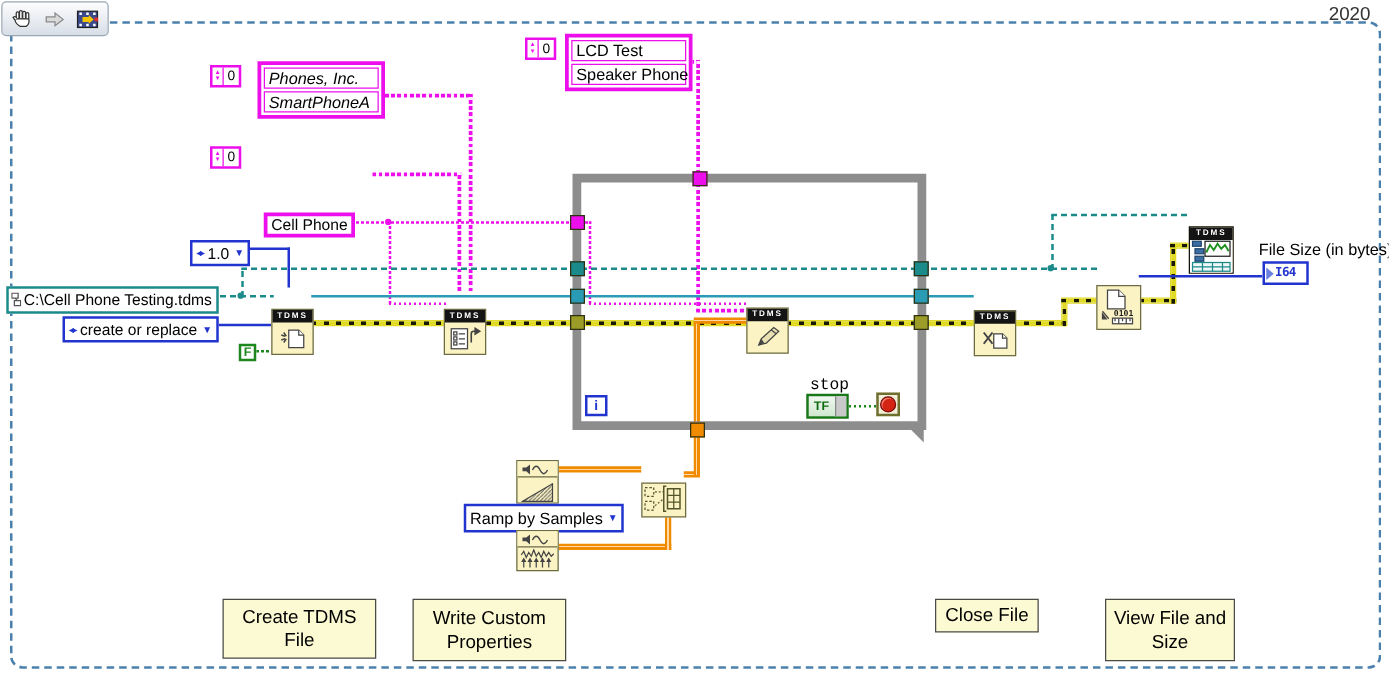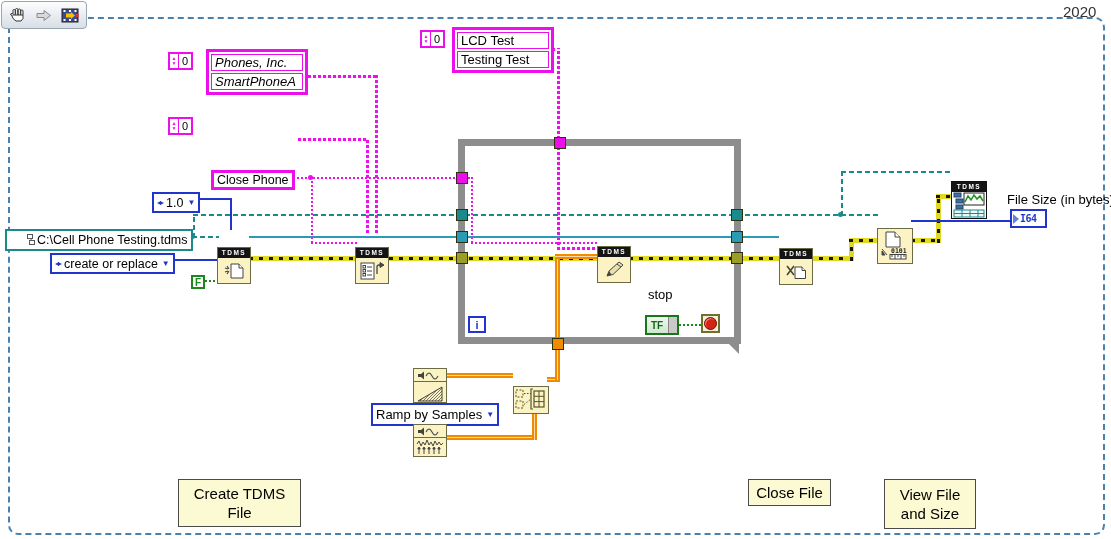--- a/index.html
+++ b/index.html
@@ -46,21 +46,21 @@
   .idxbox{position:absolute;background:#fff;border:2px solid #EC0FEC;z-index:5;display:flex;
       align-items:stretch;font-size:11px;}
   .idxbox .arr{width:8px;border-right:1px solid #EC0FEC;display:flex;flex-direction:column;
       align-items:center;justify-content:center;color:#EC0FEC;font-size:5px;line-height:5px;}
   .idxbox .val{padding:0 3px;line-height:14px;}
   .ring{position:absolute;background:#fff;border:2px solid #2135CE;z-index:5;display:flex;
       align-items:center;font-size:12.5px;white-space:nowrap;padding:0 3px;gap:3px;}
   .ring .lr{color:#2135CE;font-size:8px;letter-spacing:-1px;}
   .ring .dn{color:#2135CE;font-size:8px;margin-left:1px;}
   .pathconst{position:absolute;background:#fff;border:2px solid #1B8A8A;z-index:5;display:flex;
-      align-items:center;font-size:12.5px;white-space:nowrap;padding:0 3px 0 20px;gap:2px;}
+      align-items:center;font-size:12.5px;white-space:nowrap;padding:0 3px 0 2px;gap:2px;}
   .boolconst{position:absolute;background:#fff;border:2px solid #1C871C;color:#1C871C;z-index:5;
       font-size:10px;font-weight:bold;width:14px;height:14px;box-sizing:border-box;
       display:flex;align-items:center;justify-content:center;}
   
   .comment{position:absolute;background:#FCFAD2;border:1px solid #4A4A4A;z-index:5;
       font-size:15px;line-height:19px;text-align:center;display:flex;align-items:center;
       justify-content:center;padding:2px 5px;box-sizing:border-box;}
   .toolbar{position:absolute;left:1px;top:1px;width:78px;height:26px;z-index:6;
       background:linear-gradient(180deg,#FDFDFE,#D7DEE6);border:1px solid #98A6B4;
       border-radius:4px;display:flex;align-items:center;justify-content:space-around;padding:0 3px;}
@@ -184,21 +184,21 @@
   <div class="tun" style="left:456px;top:172px;background:#EC0FEC;"></div>
   <div class="tun" style="left:456px;top:209px;background:#1B8A8A;"></div>
   <div class="tun" style="left:456px;top:231px;background:#2A9BB5;"></div>
   <div class="tun" style="left:456px;top:252px;background:#9C9C28;"></div>
   <div class="tun" style="left:731px;top:209px;background:#1B8A8A;"></div>
   <div class="tun" style="left:731px;top:231px;background:#2A9BB5;"></div>
   <div class="tun" style="left:731px;top:252px;background:#9C9C28;"></div>
   <div class="tun" style="left:552px;top:338px;background:#F08B00;"></div>
 
   <div class="iterm">i</div>
-  <div class="lbl" style="left:648px;top:287px;">stop</div>
+  <div class="lbl" style="left:648px;top:300px;font-family:Liberation Mono, monospace;">stop</div>
   <div class="tfterm">
     <span class="tf">TF</span>
     <span class="latch"></span>
   </div>
   <div class="condterm">
     <span class="stopdot"></span>
   </div>
 
   <div class="idxbox" style="left:168px;top:52px;">
     <span class="arr">▲<br>▼</span>
@@ -211,23 +211,23 @@
   <div class="idxbox" style="left:168px;top:117px;">
     <span class="arr">▲<br>▼</span>
     <span class="val">0</span>
   </div>
   <div class="idxbox" style="left:420px;top:30px;">
     <span class="arr">▲<br>▼</span>
     <span class="val">0</span>
   </div>
   <div class="strarray" style="left:452px;top:27px;width:92px;">
     <div class="cell">LCD Test</div>
-    <div class="cell">Testing Test</div>
-  </div>
-  <div class="strconst" style="left:211px;top:170px;">Close Phone</div>
+    <div class="cell">Speaker Phone</div>
+  </div>
+  <div class="strconst" style="left:211px;top:170px;">Cell Phone</div>
 
   <div class="ring" style="left:152px;top:192px;height:17px;">
     <span class="lr">◂▸</span>
     <span>1.0</span>
     <span class="dn">▼</span>
   </div>
 
   <div class="pathconst" style="left:5px;top:229px;height:18px;">
     <svg width="8" height="12" viewBox="0 0 8 12">
       <rect x="0.5" y="0.5" width="5" height="4" fill="#fff" stroke="#555"></rect>
@@ -414,16 +414,17 @@
     </svg>
   </div>
 
   <div class="lbl" style="left:1007px;top:192px;">File Size (in bytes)</div>
   <div class="i64">
     <span class="tri"></span>
     <span class="txt">I64</span>
   </div>
 
   <div class="comment" style="left:178px;top:479px;width:123px;height:48px;">Create TDMS File</div>
+  <div class="comment" style="left:330px;top:479px;width:123px;height:50px;">Write Custom Properties</div>
   <div class="comment" style="left:748px;top:479px;width:83px;height:27px;">Close File</div>
-  <div class="comment" style="left:884px;top:479px;width:92px;height:50px;">View File and Size</div>
+  <div class="comment" style="left:884px;top:479px;width:104px;height:50px;">View File and Size</div>
 
 </div>
 
 </body></html>

